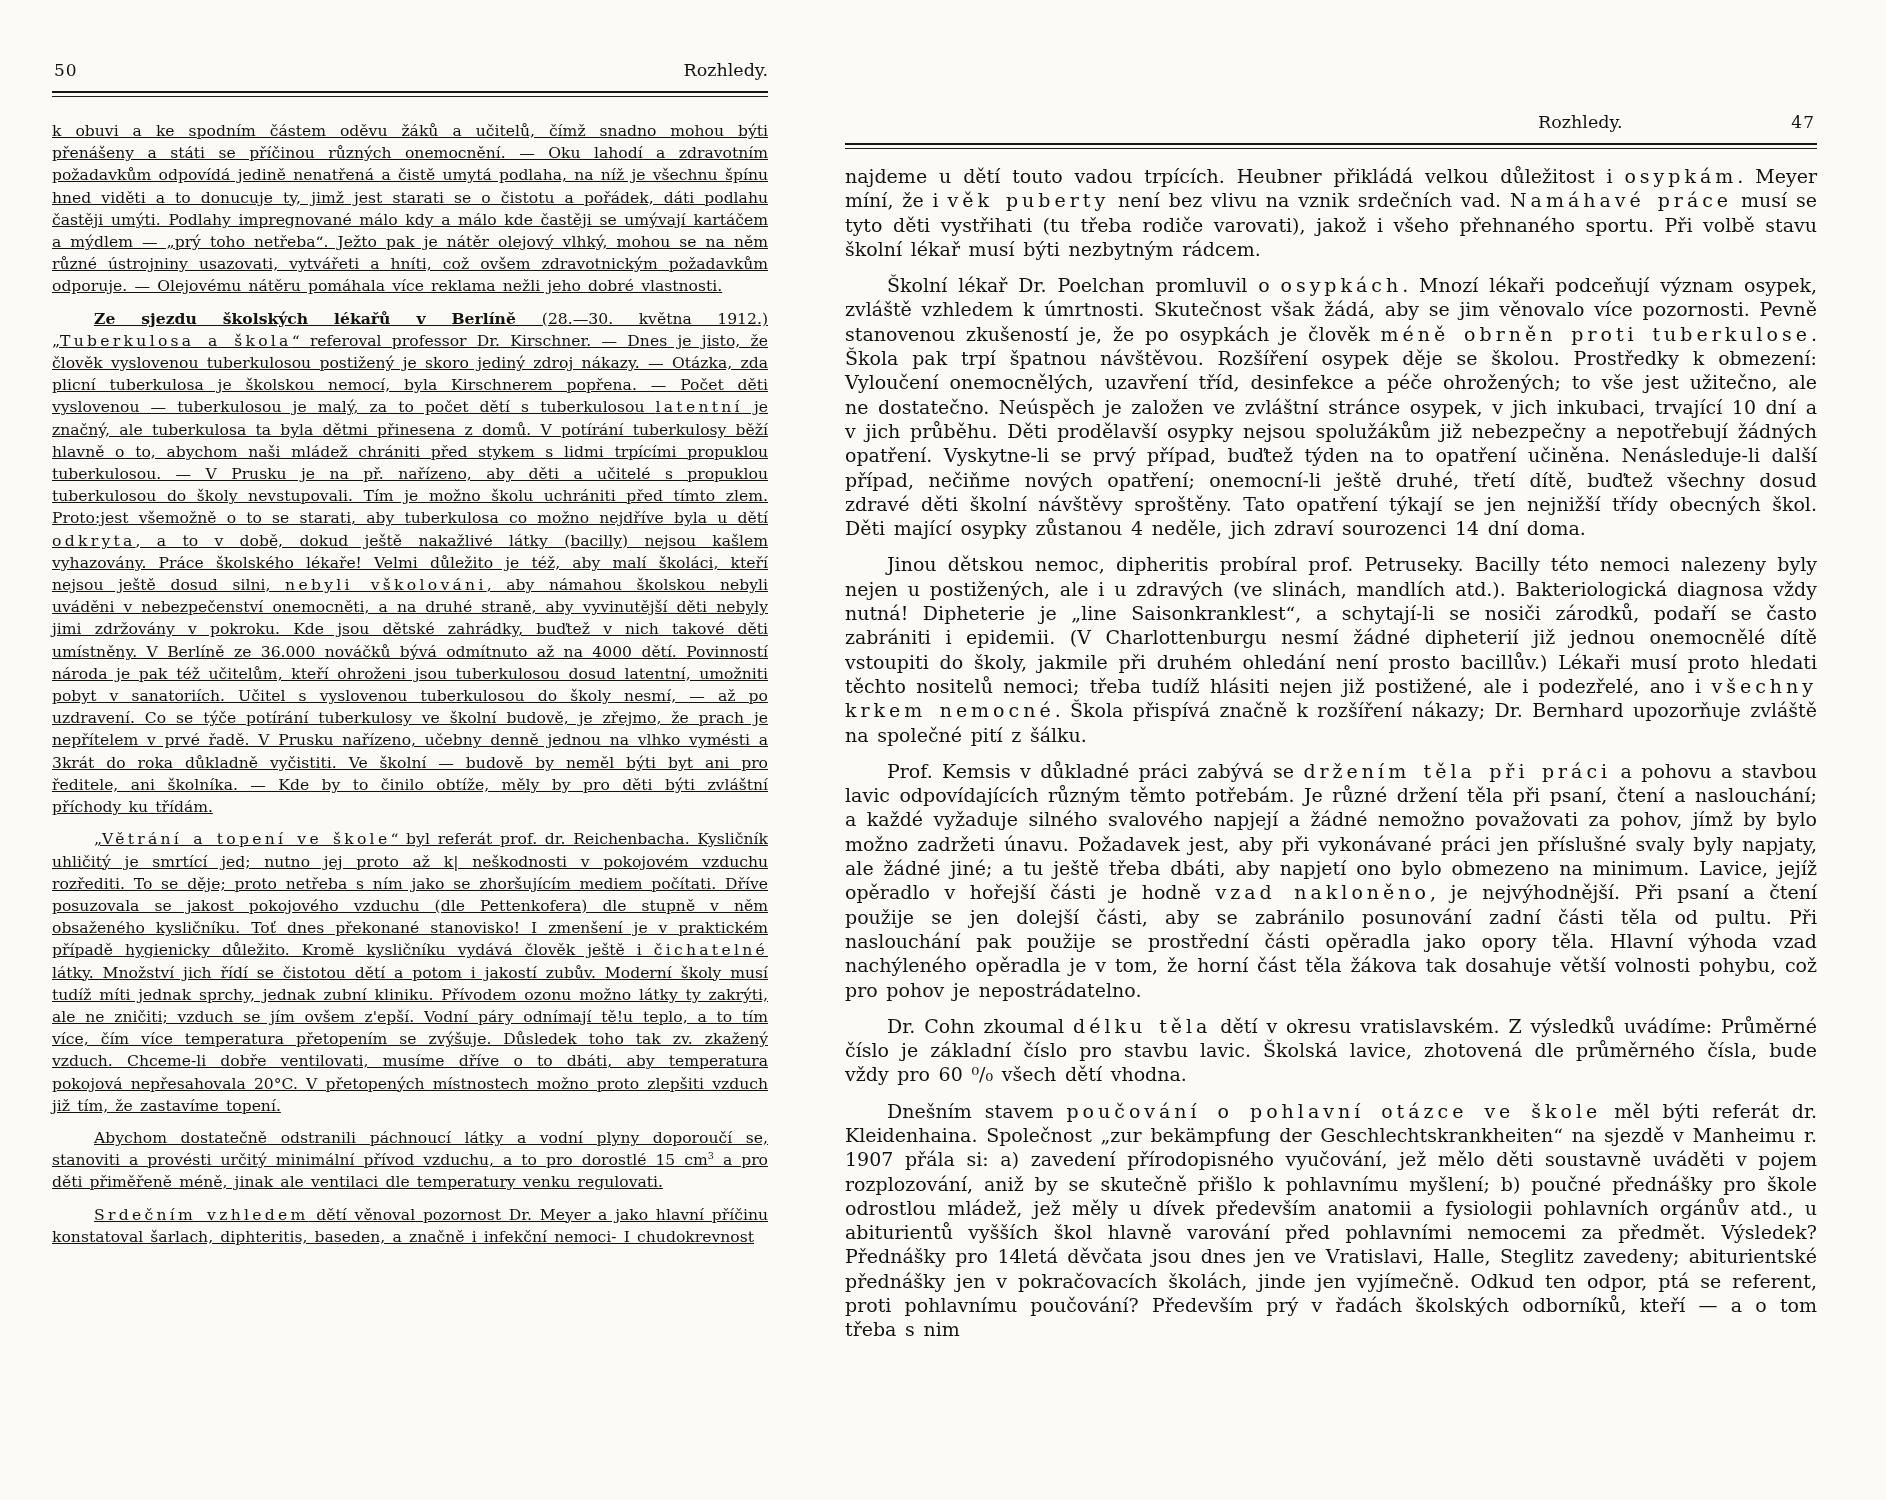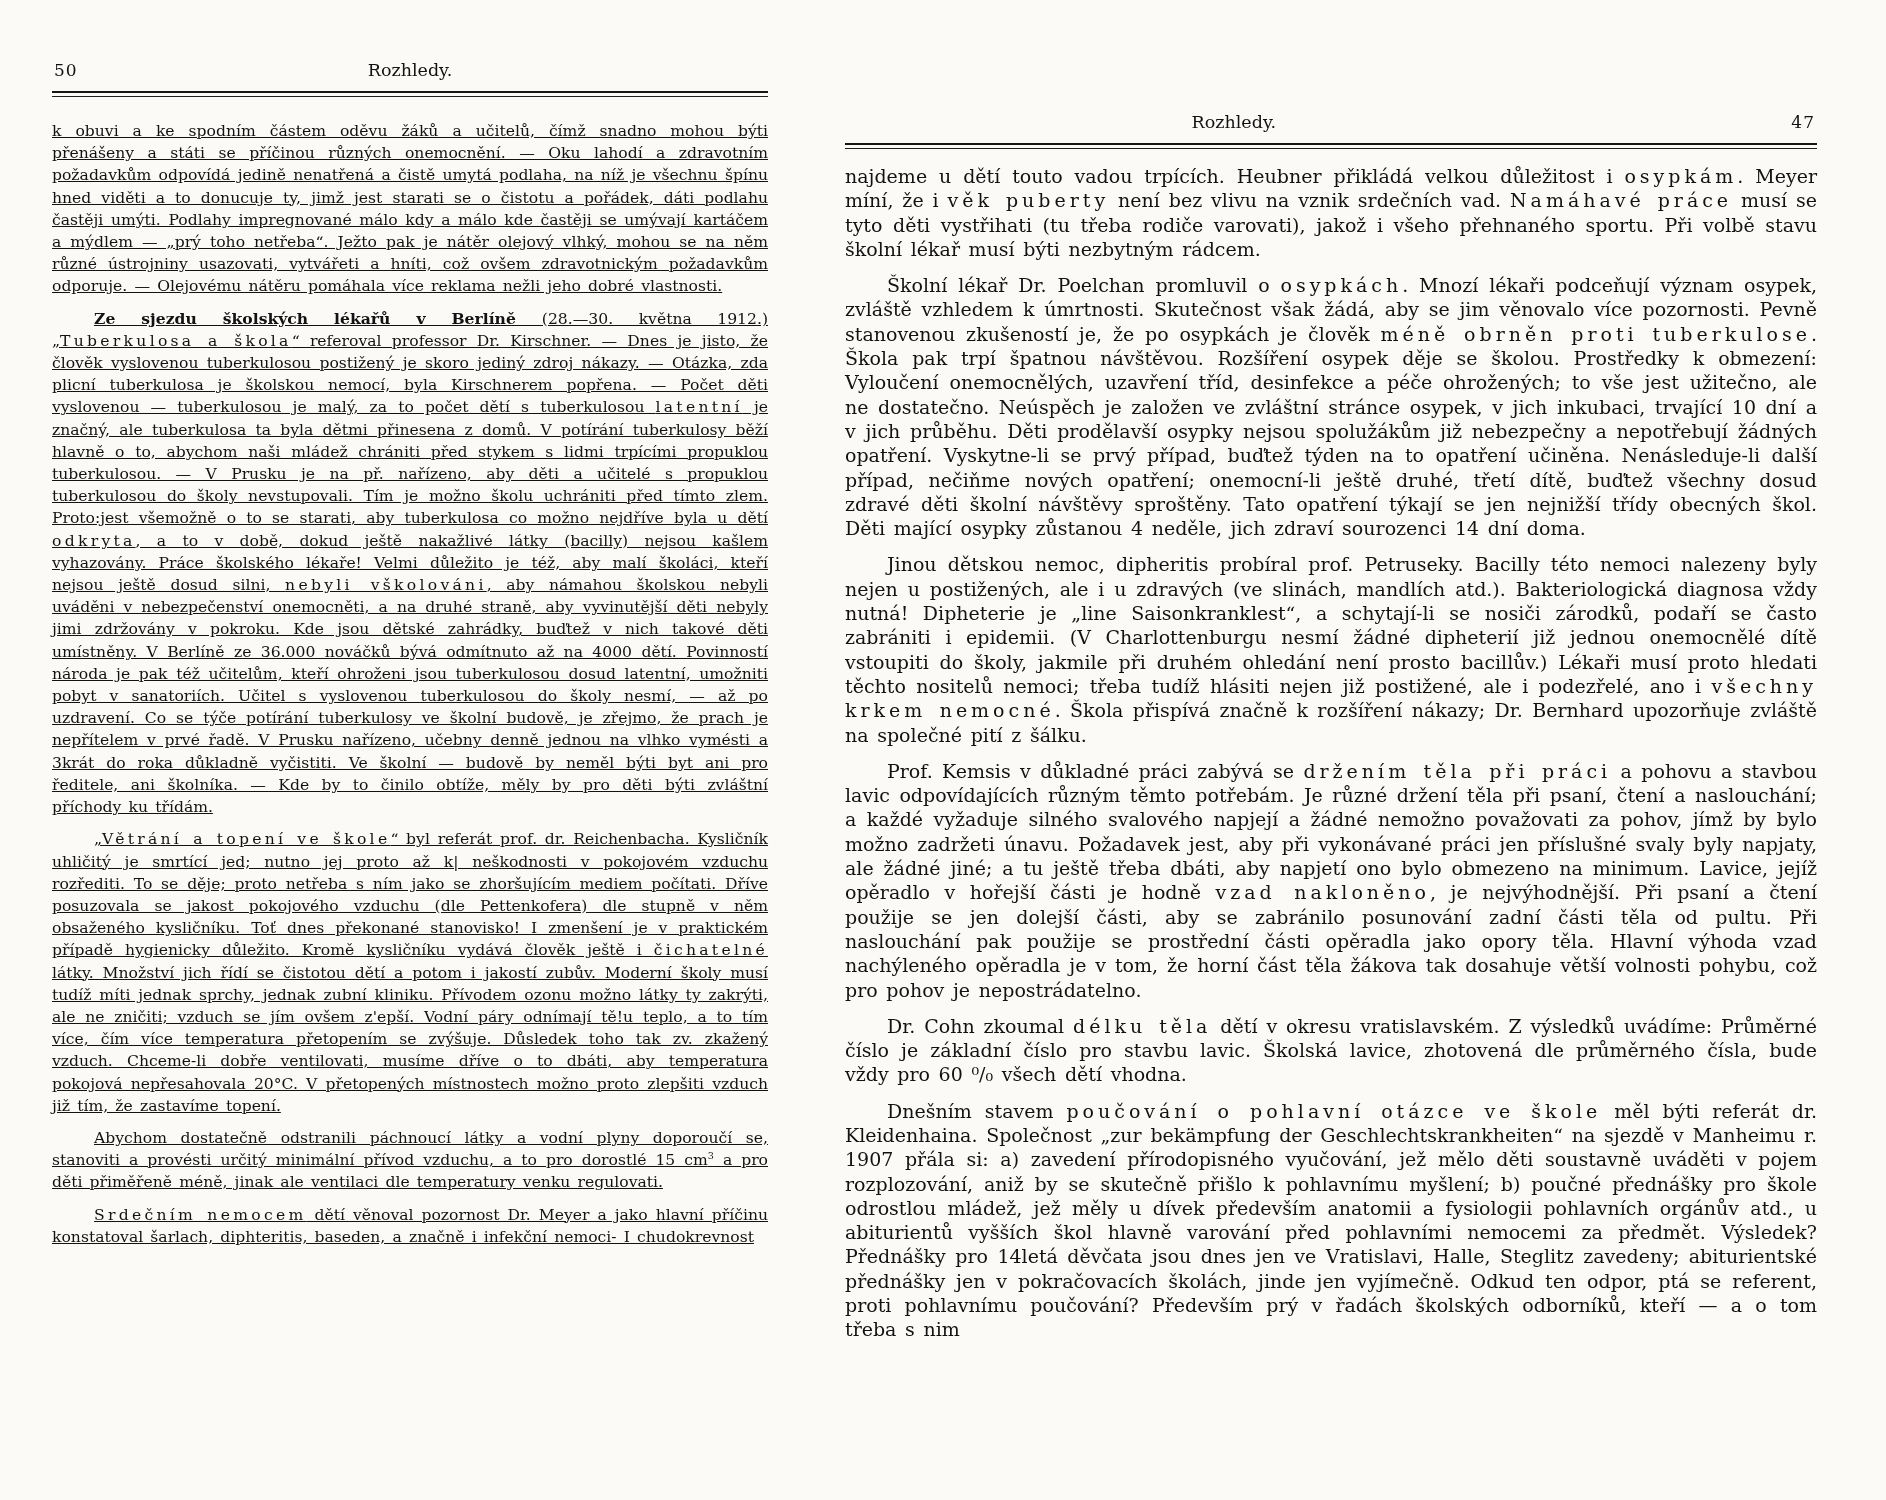--- a/index.html
+++ b/index.html
@@ -12,21 +12,21 @@
     position:relative;
   }
   .page{position:absolute;}
   .page-left{left:52px;top:60px;width:716px;}
   .page-right{left:845px;top:112px;width:972px;}
 
   .pg-header{position:relative;height:26px;}
   .pg-num{position:absolute;top:0;font-size:17px;letter-spacing:1px;}
   .page-left .pg-num{left:2px;}
   .page-right .pg-num{right:2px;}
-  .pg-title{position:absolute;top:0;text-align:center;font-size:17.5px;}
+  .pg-title{position:absolute;top:0;text-align:right;font-size:17.5px;}
   .page-left .pg-title{left:0;width:100%;}
   .page-right .pg-title{left:0;width:80%;}
 
   .rule{
     margin-top:5px;
     border-top:2.5px solid #161616;
     border-bottom:1.3px solid #1d1d1d;
     height:3px;
   }
 
@@ -50,21 +50,21 @@
   <header class="pg-header">
     <span class="pg-num">50</span>
     <span class="pg-title">Rozhledy.</span>
   </header>
   <div class="rule"></div>
   <div class="body">
       <p class="para"><span>k obuvi a ke spodním částem oděvu žáků a učitelů, čímž snadno mohou býti přenášeny a státi se příčinou různých onemocnění. — Oku lahodí a zdravotním požadavkům odpovídá jedině nenatřená a čistě umytá podlaha, na níž je všechnu špínu hned viděti a to donucuje ty, jimž jest starati se o čistotu a pořádek, dáti podlahu častěji umýti. Podlahy impregnované málo kdy a málo kde častěji se umývají kartáčem a mýdlem — „prý toho netřeba“. Ježto pak je nátěr olejový vlhký, mohou se na něm různé ústrojniny usazovati, vytvářeti a hníti, což ovšem zdravotnickým požadavkům odporuje. — Olejovému nátěru pomáhala více reklama nežli jeho dobré vlastnosti.</span></p>
       <p class="para ind"><span class="rb">Ze sjezdu školských lékařů v Berlíně </span><span>(28.—30. května 1912.) „</span><span class="rs">Tuberkulosa a škola</span><span>“ referoval professor Dr. Kirschner. — Dnes je jisto, že člověk vyslovenou tuberkulosou postižený je skoro jediný zdroj nákazy. — Otázka, zda plicní tuberkulosa je školskou nemocí, byla Kirschnerem popřena. — Počet děti vyslovenou — tuberkulosou je malý, za to počet dětí s tuberkulosou </span><span class="rs">latentní</span><span> je značný, ale tuberkulosa ta byla dětmi přinesena z domů. V potírání tuberkulosy běží hlavně o to, abychom naši mládež chrániti před stykem s lidmi trpícími propuklou tuberkulosou. — V Prusku je na př. nařízeno, aby děti a učitelé s propuklou tuberkulosou do školy nevstupovali. Tím je možno školu uchrániti před tímto zlem. Proto:jest všemožně o to se starati, aby tuberkulosa co možno nejdříve byla u dětí </span><span class="rs">odkryta</span><span>, a to v době, dokud ještě nakažlivé látky (bacilly) nejsou kašlem vyhazovány. Práce školského lékaře! Velmi důležito je též, aby malí školáci, kteří nejsou ještě dosud silni, </span><span class="rs">nebyli vškolováni</span><span>, aby námahou školskou nebyli uváděni v nebezpečenství onemocněti, a na druhé straně, aby vyvinutější děti nebyly jimi zdržovány v pokroku. Kde jsou dětské zahrádky, buďtež v nich takové děti umístněny. V Berlíně ze 36.000 nováčků bývá odmítnuto až na 4000 dětí. Povinností národa je pak též učitelům, kteří ohroženi jsou tuberkulosou dosud latentní, umožniti pobyt v sanatoriích. Učitel s vyslovenou tuberkulosou do školy nesmí, — až po uzdravení. Co se týče potírání tuberkulosy ve školní budově, je zřejmo, že prach je nepřítelem v prvé řadě. V Prusku nařízeno, učebny denně jednou na vlhko vymésti a 3krát do roka důkladně vyčistiti. Ve školní — budově by neměl býti byt ani pro ředitele, ani školníka. — Kde by to činilo obtíže, měly by pro děti býti zvláštní příchody ku třídám.</span></p>
       <p class="para ind"><span>„</span><span class="rs">Větrání a topení ve škole</span><span>“ byl referát prof. dr. Reichenbacha. Kysličník uhličitý je smrtící jed; nutno jej proto až k| neškodnosti v pokojovém vzduchu rozřediti. To se děje; proto netřeba s ním jako se zhoršujícím mediem počítati. Dříve posuzovala se jakost pokojového vzduchu (dle Pettenkofera) dle stupně v něm obsaženého kysličníku. Toť dnes překonané stanovisko! I zmenšení je v praktickém případě hygienicky důležito. Kromě kysličníku vydává člověk ještě i </span><span class="rs">čichatelné</span><span> látky. Množství jich řídí se čistotou dětí a potom i jakostí zubův. Moderní školy musí tudíž míti jednak sprchy, jednak zubní kliniku. Přívodem ozonu možno látky ty zakrýti, ale ne zničiti; vzduch se jím ovšem z'epší. Vodní páry odnímají tě!u teplo, a to tím více, čím více temperatura přetopením se zvýšuje. Důsledek toho tak zv. zkažený vzduch. Chceme-li dobře ventilovati, musíme dříve o to dbáti, aby temperatura pokojová nepřesahovala 20°C. V přetopených místnostech možno proto zlepšiti vzduch již tím, že zastavíme topení.</span></p>
       <p class="para ind"><span>Abychom dostatečně odstranili páchnoucí látky a vodní plyny doporoučí se, stanoviti a provésti určitý minimální přívod vzduchu, a to pro dorostlé 15 cm</span><sup>3</sup><span> a pro děti přiměřeně méně, jinak ale ventilaci dle temperatury venku regulovati.</span></p>
-      <p class="para ind"><span class="rs">Srdečním nemocem</span><span> dětí věnoval pozornost Dr. Meyer a jako hlavní příčinu konstatoval šarlach, diphteritis, baseden, a značně i infekční nemoci- I chudokrevnost</span></p>
+      <p class="para ind"><span class="rs">Srdečním vzhledem</span><span> dětí věnoval pozornost Dr. Meyer a jako hlavní příčinu konstatoval šarlach, diphteritis, baseden, a značně i infekční nemoci- I chudokrevnost</span></p>
     </div>
 </section>
 
 <section class="page page-right">
   <header class="pg-header">
     <span class="pg-title">Rozhledy.</span>
     <span class="pg-num">47</span>
   </header>
   <div class="rule"></div>
   <div class="body">

